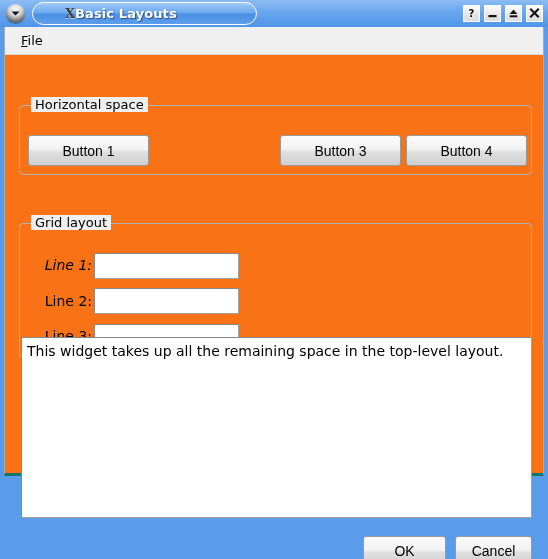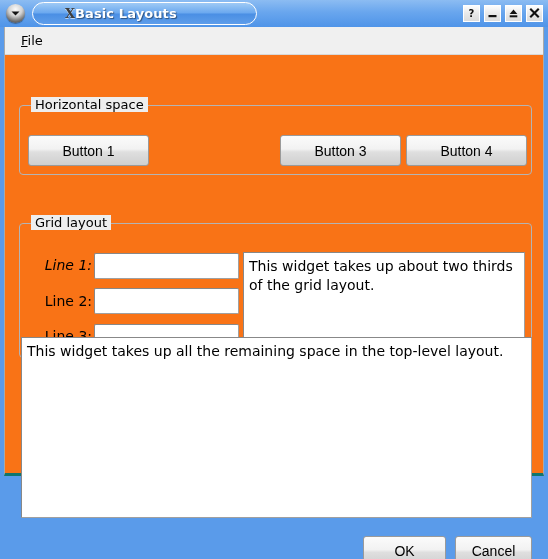--- a/index.html
+++ b/index.html
@@ -326,21 +326,20 @@
 
       <span class="line-label" id="lbl1">Line 1:</span>
       <input class="line-input" id="in1" type="text" value="" style="">
 
       <span class="line-label" id="lbl2">Line 2:</span>
       <input class="line-input" id="in2" type="text" value="" style="">
 
       <span class="line-label" id="lbl3">Line 3:</span>
       <input class="line-input" id="in3" type="text" value="" style="">
 
-      <div class="textwidget" id="small-text">This widget takes up about two thirds of the grid layout.</div>
     </div>
 
     <div class="textwidget" id="big-text">This widget takes up all the remaining space in the top-level layout.</div>
 
     <button class="pbtn" id="ok-button">OK</button>
     <button class="pbtn" id="cancel-button">Cancel</button>
 
   </div>
 </div>
 

